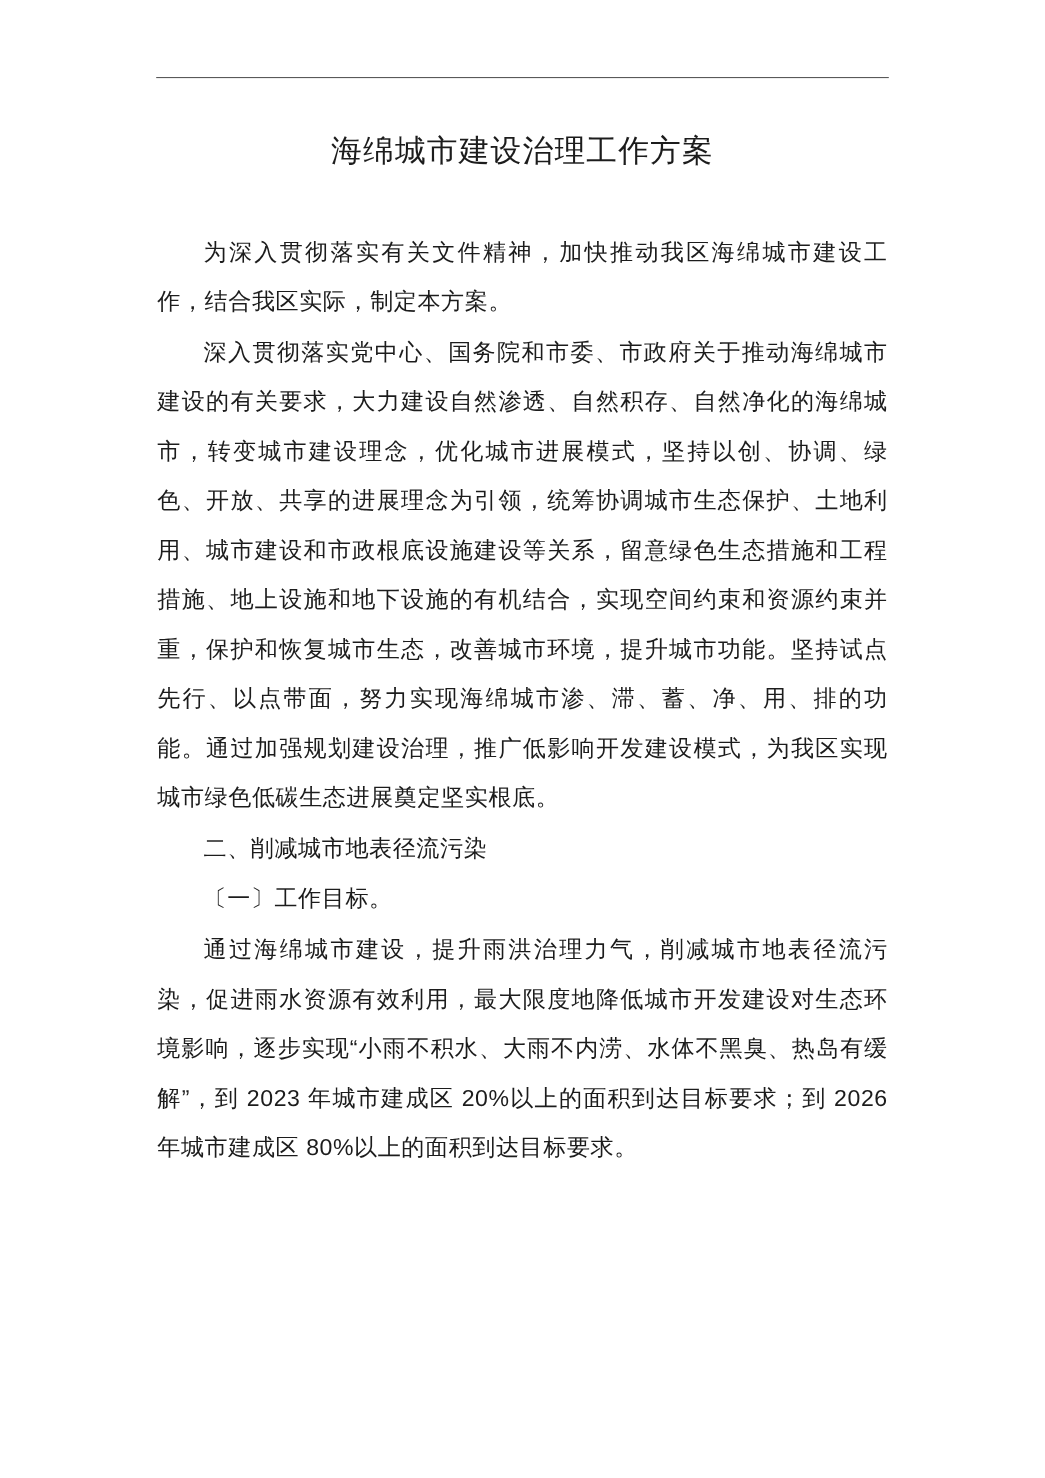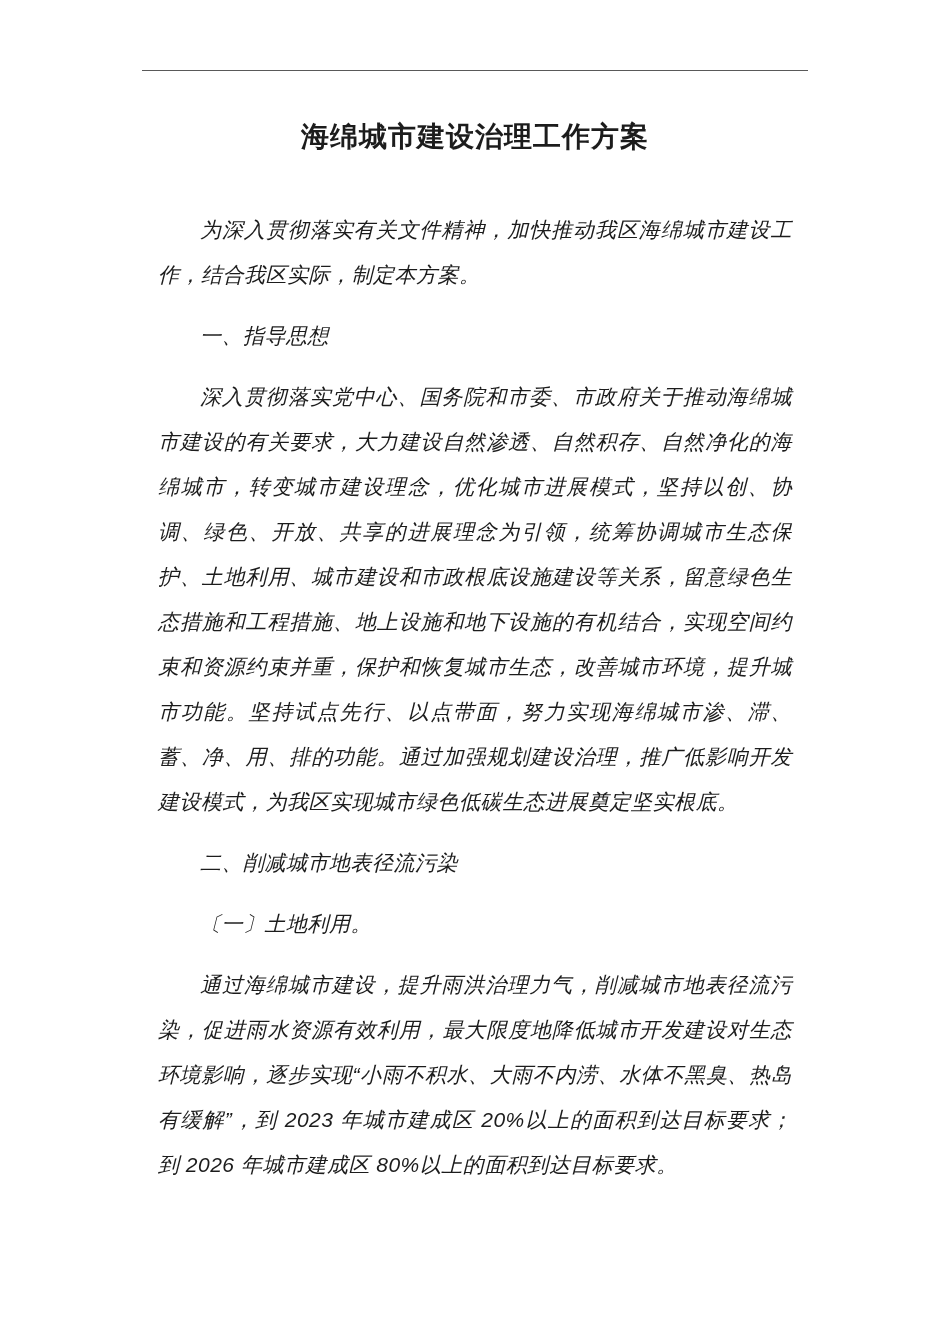--- a/index.html
+++ b/index.html
@@ -21,53 +21,51 @@
     padding: 0 142px;
     background: #ffffff;
   }
   .header-rule {
     margin-top: 70px;
     height: 0;
     border-top: 1px solid #595959;
   }
   .doc-title {
     font-size: 28px;
-    font-weight: bold;
+    font-weight: normal;
     text-align: center;
     letter-spacing: 1px;
     margin: 48px 0 52px 0;
     line-height: 1.3;
   }
   .body-para, .heading {
     font-size: 21px;
     line-height: 45px;
-    margin: 16px;
+    margin: 1px;
     text-align: justify;
     text-justify: inter-character;
     text-indent: 2em;
     letter-spacing: 0.5px;
     word-break: break-all;
-    font-style: italic;
   }
   .heading {
     text-align: left;
   }
 </style>
 </head>
 <body>
 
 <div class="page">
   <div class="header-rule"></div>
 
   <h1 class="doc-title">海绵城市建设治理工作方案</h1>
 
   <p class="body-para">为深入贯彻落实有关文件精神，加快推动我区海绵城市建设工作，结合我区实际，制定本方案。</p>
 
-  <p class="heading">一、指导思想</p>
 
   <p class="body-para">深入贯彻落实党中心、国务院和市委、市政府关于推动海绵城市建设的有关要求，大力建设自然渗透、自然积存、自然净化的海绵城市，转变城市建设理念，优化城市进展模式，坚持以创、协调、绿色、开放、共享的进展理念为引领，统筹协调城市生态保护、土地利用、城市建设和市政根底设施建设等关系，留意绿色生态措施和工程措施、地上设施和地下设施的有机结合，实现空间约束和资源约束并重，保护和恢复城市生态，改善城市环境，提升城市功能。坚持试点先行、以点带面，努力实现海绵城市渗、滞、蓄、净、用、排的功能。通过加强规划建设治理，推广低影响开发建设模式，为我区实现城市绿色低碳生态进展奠定坚实根底。</p>
 
   <p class="heading">二、削减城市地表径流污染</p>
 
-  <p class="heading">〔一〕土地利用。</p>
+  <p class="heading">〔一〕工作目标。</p>
 
   <p class="body-para">通过海绵城市建设，提升雨洪治理力气，削减城市地表径流污染，促进雨水资源有效利用，最大限度地降低城市开发建设对生态环境影响，逐步实现“小雨不积水、大雨不内涝、水体不黑臭、热岛有缓解”，到 2023 年城市建成区 20%以上的面积到达目标要求；到 2026 年城市建成区 80%以上的面积到达目标要求。</p>
 </div>
 
 </body></html>

